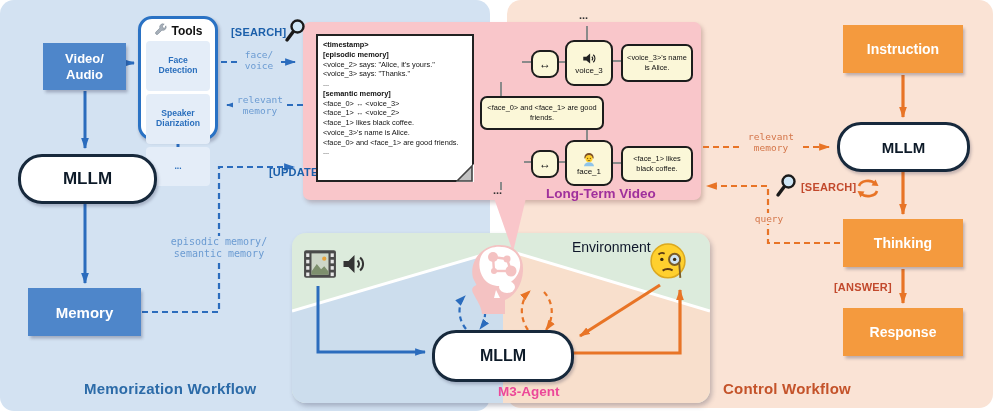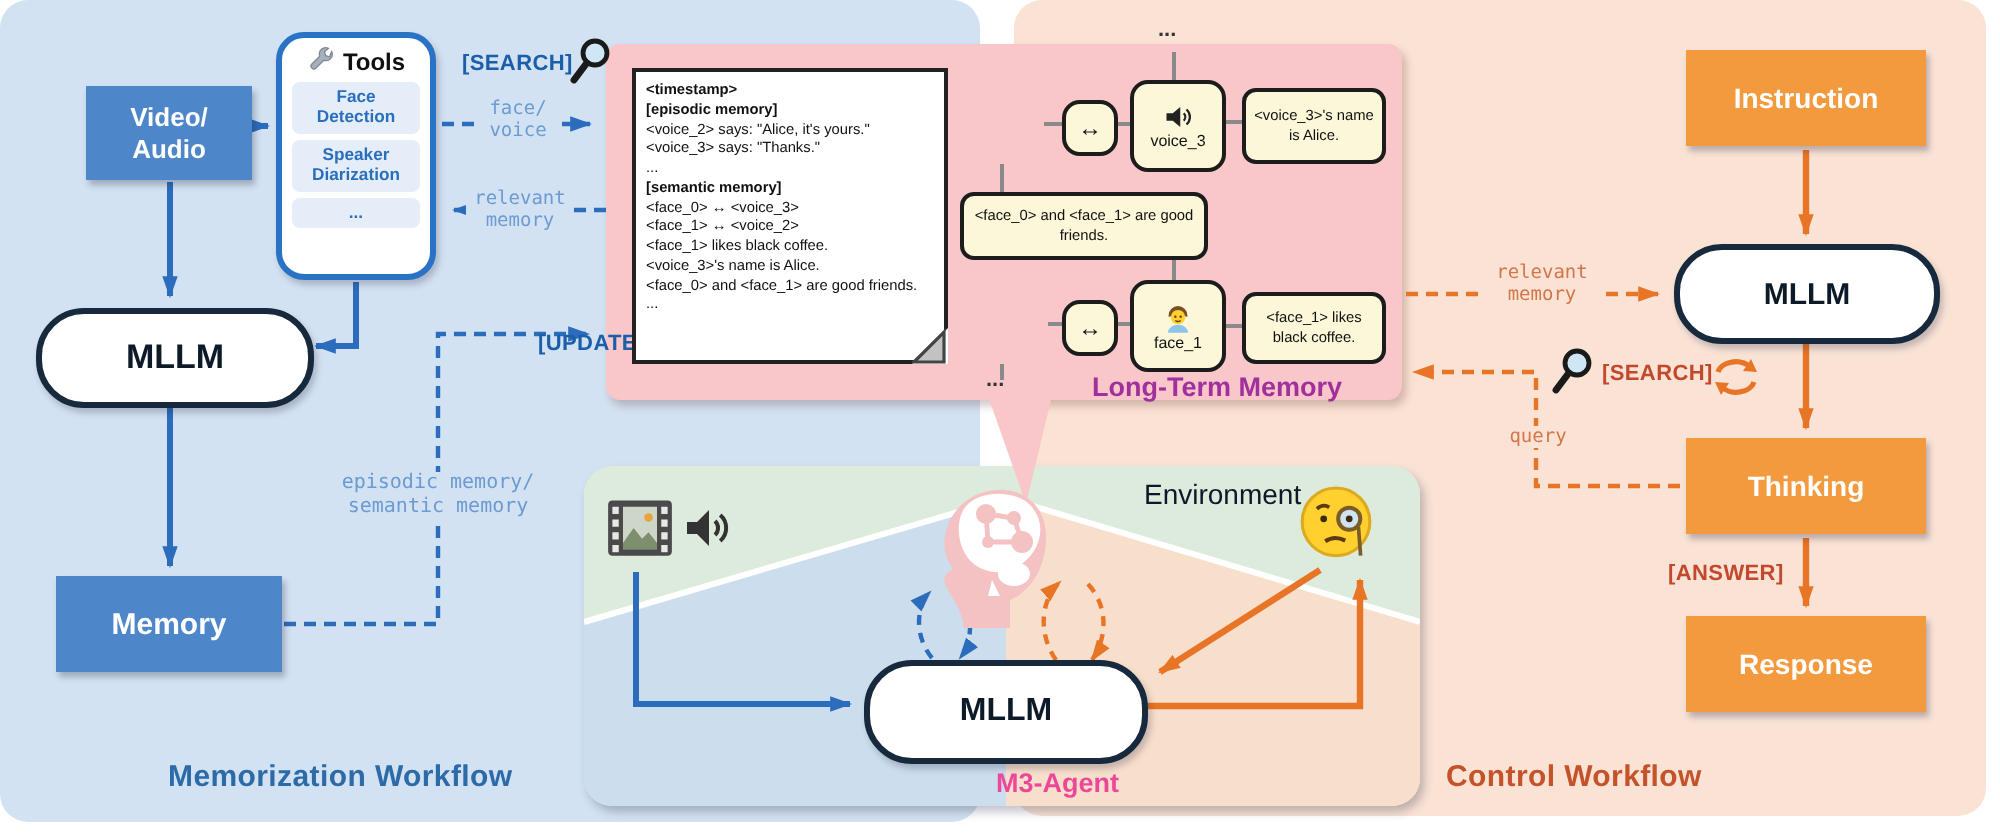--- a/index.html
+++ b/index.html
@@ -17,21 +17,21 @@
   .mono{font-family:"DejaVu Sans Mono",monospace;position:absolute;text-align:center;line-height:1.18;}
   .tag{position:absolute;font-weight:bold;font-size:11px;letter-spacing:.2px;}
   .node{position:absolute;background:#fbf7d8;border:2px solid #1c1c1c;border-radius:9px;
     display:flex;flex-direction:column;align-items:center;justify-content:center;
     font-size:8px;color:#111;gap:1px;line-height:1;}
   .fact{position:absolute;background:#fbf7d8;border:2px solid #1c1c1c;border-radius:7px;
     font-size:7.4px;color:#111;display:flex;align-items:center;justify-content:center;
     text-align:center;padding:2px 3px;line-height:1.3;box-sizing:border-box;}
   .wf-title{position:absolute;font-weight:bold;font-size:15px;letter-spacing:.2px;}
   .chip{background:#e4edf8;color:#2a6fbd;font-weight:bold;font-size:8.6px;line-height:1.15;
-    border-radius:4px;text-align:center;padding:3px 2px;width:64px;box-sizing:border-box;}
+    border-radius:4px;text-align:center;padding:15px 2px;width:64px;box-sizing:border-box;}
   .note-line{font-size:7.4px;line-height:1.32;color:#111;white-space:nowrap;}
   .b{font-weight:bold;}
   .dots{position:absolute;font-weight:bold;color:#333;font-size:11px;line-height:1;}
   svg{display:block;}
 </style>
 </head>
 <body>
 
 <div id="canvas">
 
@@ -228,21 +228,21 @@
         <path d="M4.5,23 a7.5,6 0 0 1 15,0 Z" fill="#8ec4ea"></path>
       </svg>
     </span>
     <span>face_1</span>
   </div>
 
   <div class="fact" style="left:621px;top:146px;width:72px;height:36px;">&lt;face_1&gt; likes black coffee.</div>
 
   <div class="dots" style="left:493px;top:185px;">...</div>
 
-  <div class="abs" style="left:546px;top:186px;font-weight:bold;font-size:13.5px;color:#a0309c;">Long-Term Memory</div>
+  <div class="abs" style="left:546px;top:186px;font-weight:bold;font-size:13.5px;color:#a0309c;">Long-Term Video</div>
 
   <span class="abs" style="left:303px;top:249px;">
     <svg width="34" height="30" viewBox="0 0 32 28">
       <rect x="1" y="1" width="30" height="26" rx="2" fill="#4a4a4a"></rect>
       <rect x="3" y="4" width="3" height="3.4" fill="#e8e8e8"></rect>
         <rect x="3" y="10" width="3" height="3.4" fill="#e8e8e8"></rect>
       <rect x="3" y="16" width="3" height="3.4" fill="#e8e8e8"></rect>
         <rect x="3" y="22" width="3" height="3.4" fill="#e8e8e8"></rect>
       <rect x="26" y="4" width="3" height="3.4" fill="#e8e8e8"></rect>
         <rect x="26" y="10" width="3" height="3.4" fill="#e8e8e8"></rect>

